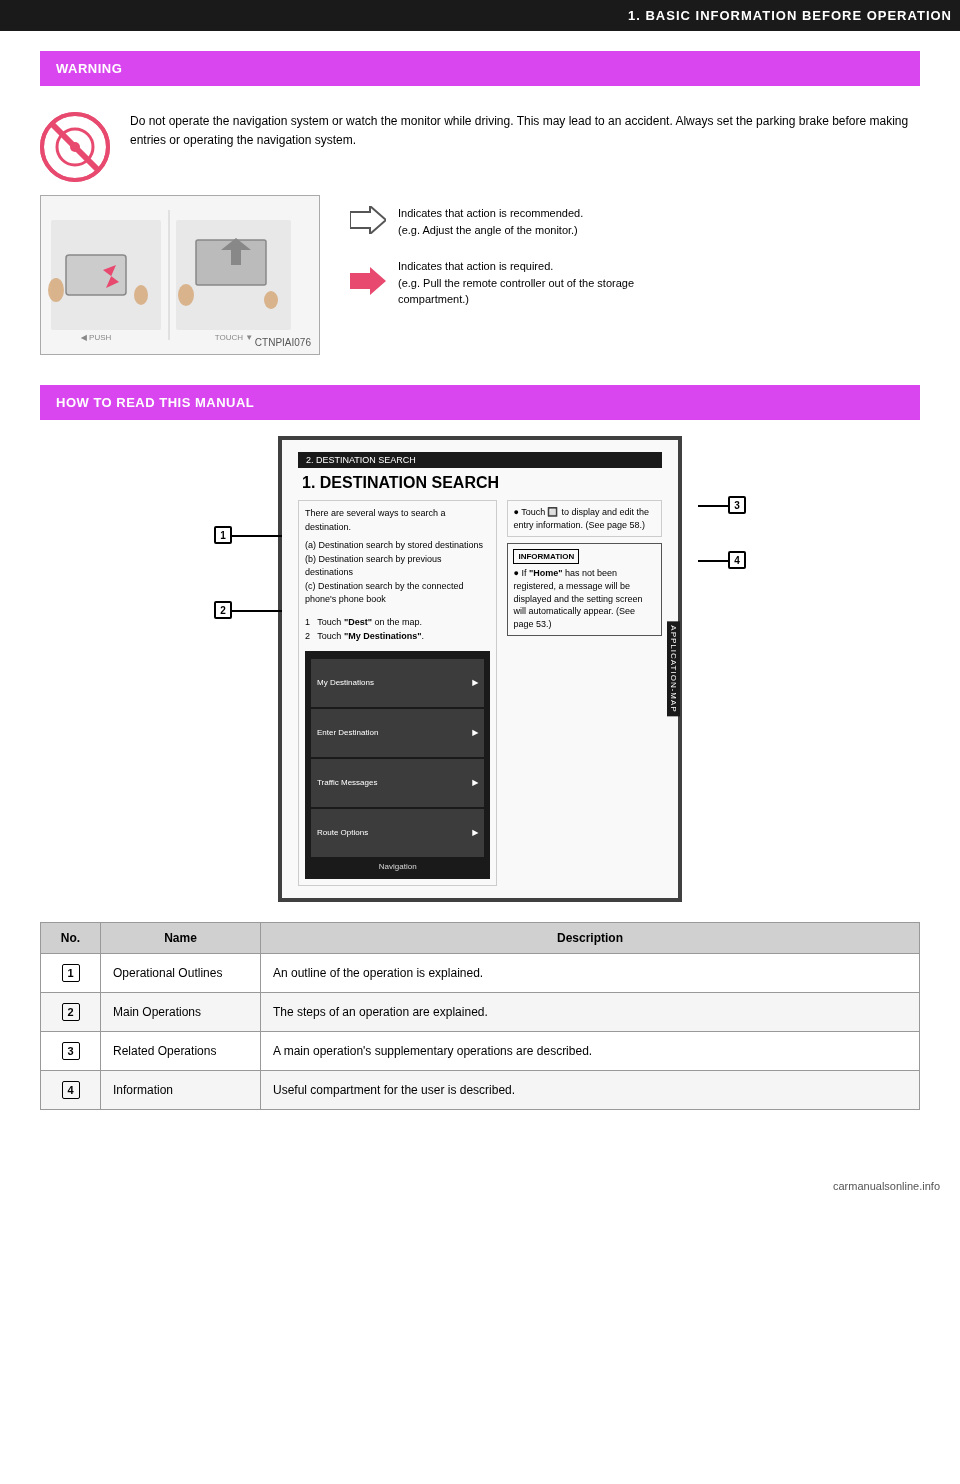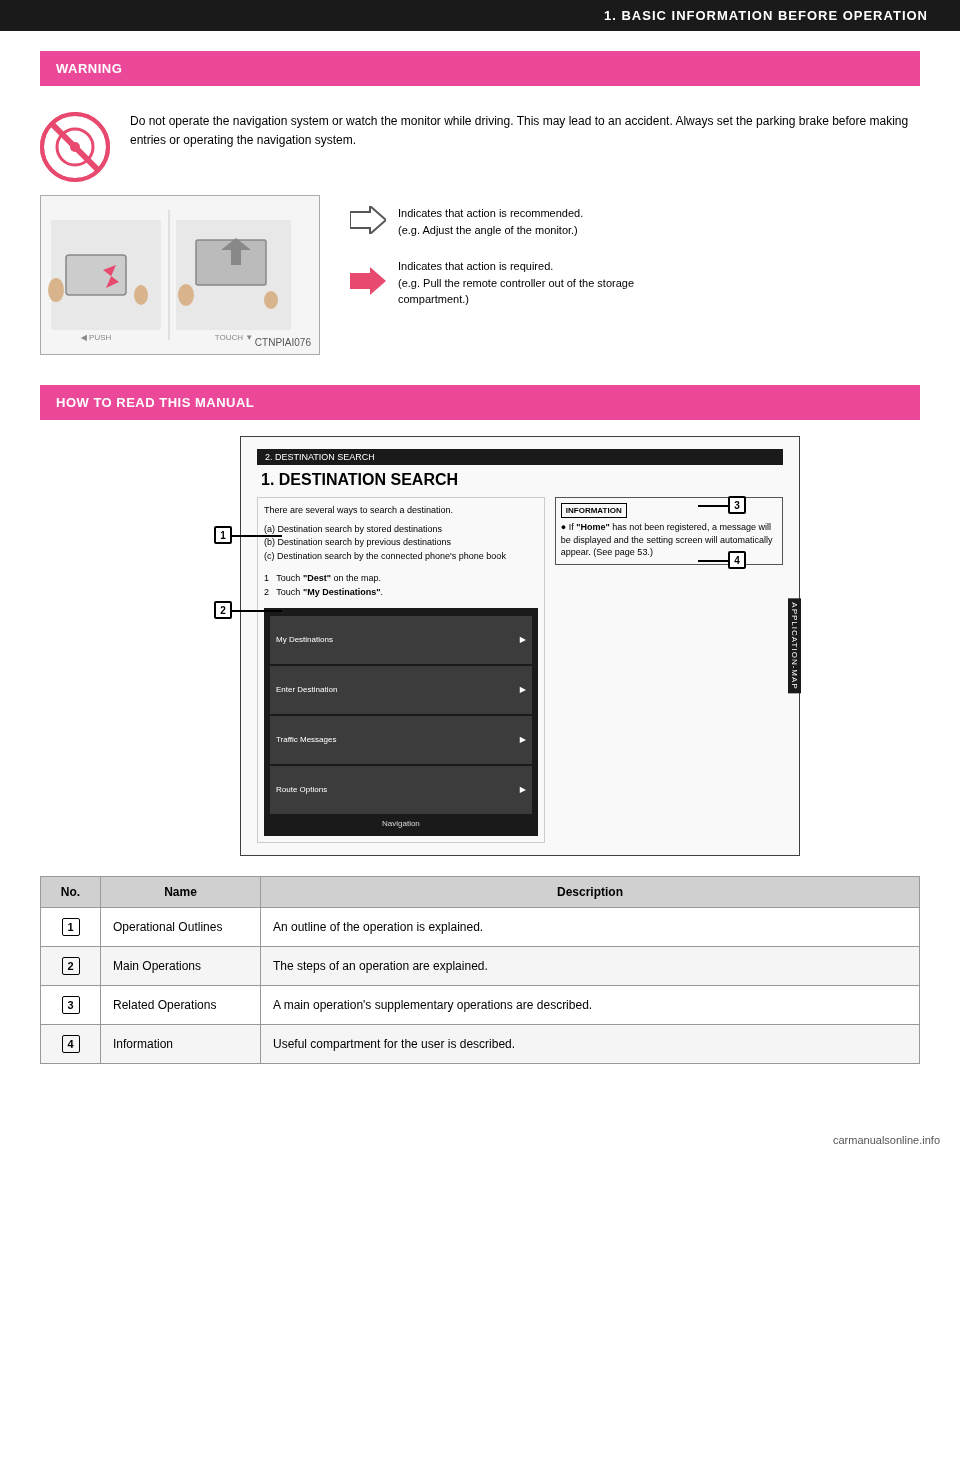--- a/index.html
+++ b/index.html
@@ -10,33 +10,33 @@
       min-height: 1484px;
       font-size: 13px;
       color: #000;
     }
 
     
     .page-header {
       background: #1a1a1a;
       color: #fff;
       text-align: right;
-      padding: 8px 32px;
+      padding: 8px 8px;
       font-size: 13px;
       font-weight: bold;
       letter-spacing: 1px;
     }
 
     .page-content {
       padding: 20px 40px;
     }
 
     
     .section-header {
-      background: #ec4899;
+      background: #d946ef;
       color: #fff;
       padding: 10px 16px;
       font-size: 13px;
       font-weight: bold;
       margin-bottom: 16px;
       letter-spacing: 0.5px;
     }
 
     
     .warning-section {
@@ -110,24 +110,24 @@
       line-height: 1.5;
       max-width: 280px;
     }
 
     
     .how-to-read-section {
       margin-bottom: 20px;
     }
 
     .manual-page-image {
-      border: 1px solid #404040;
+      border: 4px solid #404040;
       background: #f9f9f9;
       margin: 0 auto;
-      width: 560px;
+      width: 404px;
       position: relative;
       padding: 12px 16px;
       font-size: 10px;
     }
 
     .manual-page-inner-header {
       background: #1a1a1a;
       color: #fff;
       font-size: 9px;
       padding: 3px 8px;
@@ -453,20 +453,23 @@
               <div class="manual-screenshot">
                 <div class="screenshot-menu-item">My Destinations <span>▶</span></div>
                 <div class="screenshot-menu-item">Enter Destination <span>▶</span></div>
                 <div class="screenshot-menu-item">Traffic Messages <span>▶</span></div>
                 <div class="screenshot-menu-item">Route Options <span>▶</span></div>
                 <div style="margin-top:4px; font-size:8px; opacity:0.8;">Navigation</div>
               </div>
             </div>
 
             <div class="manual-right">
+              <div class="info-box-top">
+                <p>● Touch <strong>🔲</strong> to display and edit the entry information. (See page 58.)</p>
+              </div>
               <div class="info-box-bottom">
                 <div class="info-box-title">INFORMATION</div>
                 <p>● If <strong>"Home"</strong> has not been registered, a message will be displayed and the setting screen will automatically appear. (See page 53.)</p>
               </div>
             </div>
           </div>
 
           <div class="app-map-label">APPLICATION-MAP</div>
         </div>
       </div>

